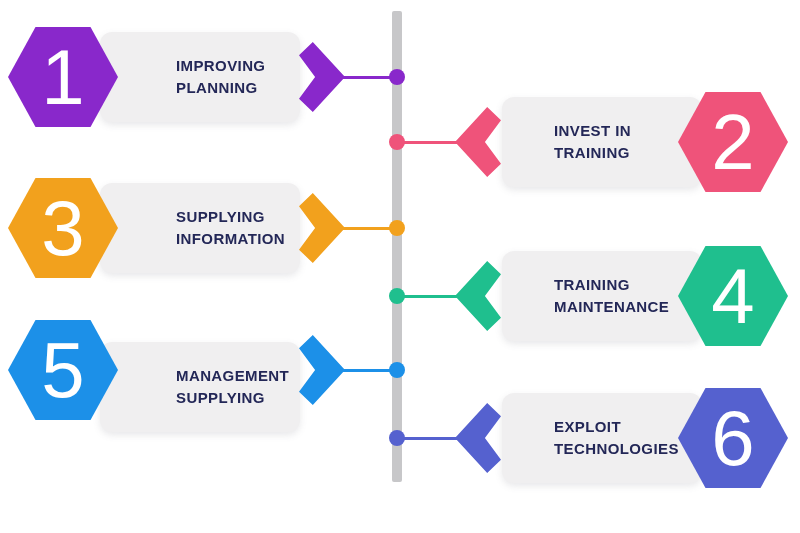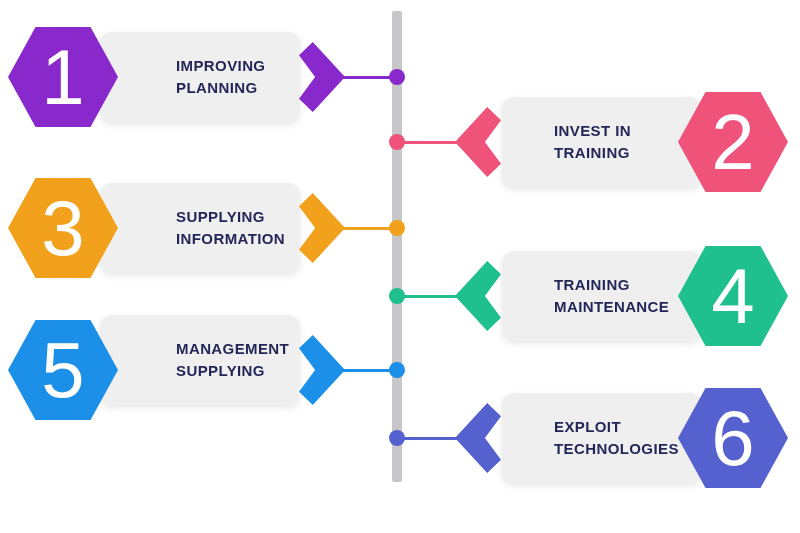--- a/index.html
+++ b/index.html
@@ -164,21 +164,21 @@
     </div>
     <div class="connector" style="top:295px"></div>
     <div class="chevron" style="top:261px"></div>
     <div class="hexagon" style="top:246px">
       <span class="step-number">4</span>
     </div>
     <div class="dot" style="top:288px"></div>
   </div>
 
   <div class="row left" style="--accent: #1c90e8;">
-    <div class="banner" style="top:315px">
+    <div class="banner" style="top:342px">
       <div class="label">MANAGEMENT
 SUPPLYING</div>
     </div>
     <div class="connector" style="top:369px"></div>
     <div class="chevron" style="top:335px"></div>
     <div class="hexagon" style="top:320px">
       <span class="step-number">5</span>
     </div>
     <div class="dot" style="top:362px"></div>
   </div>

